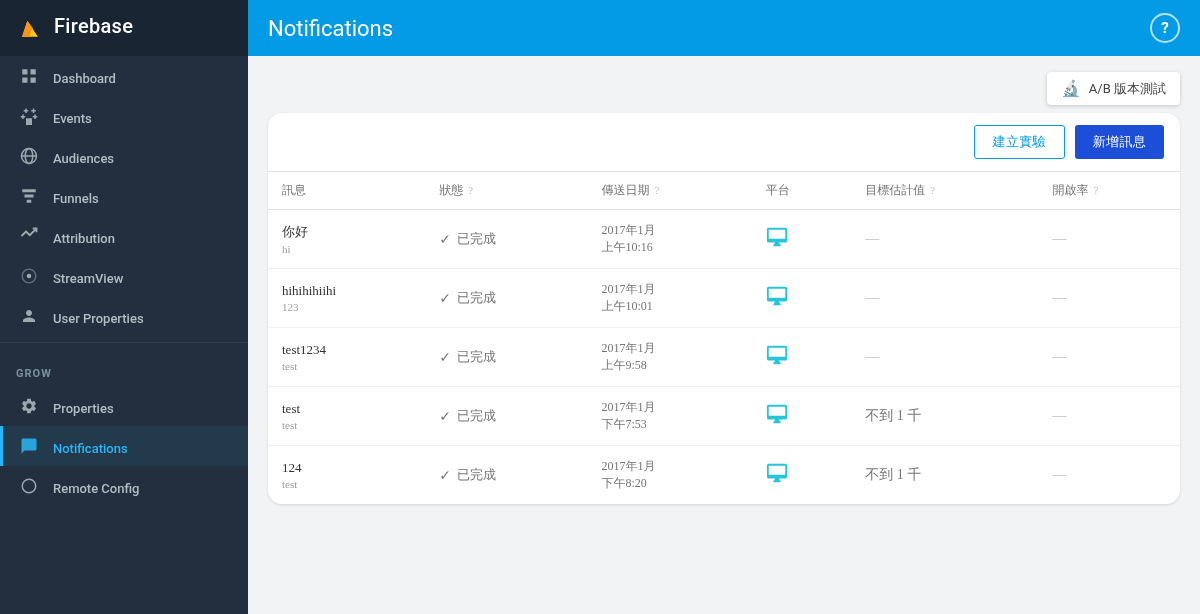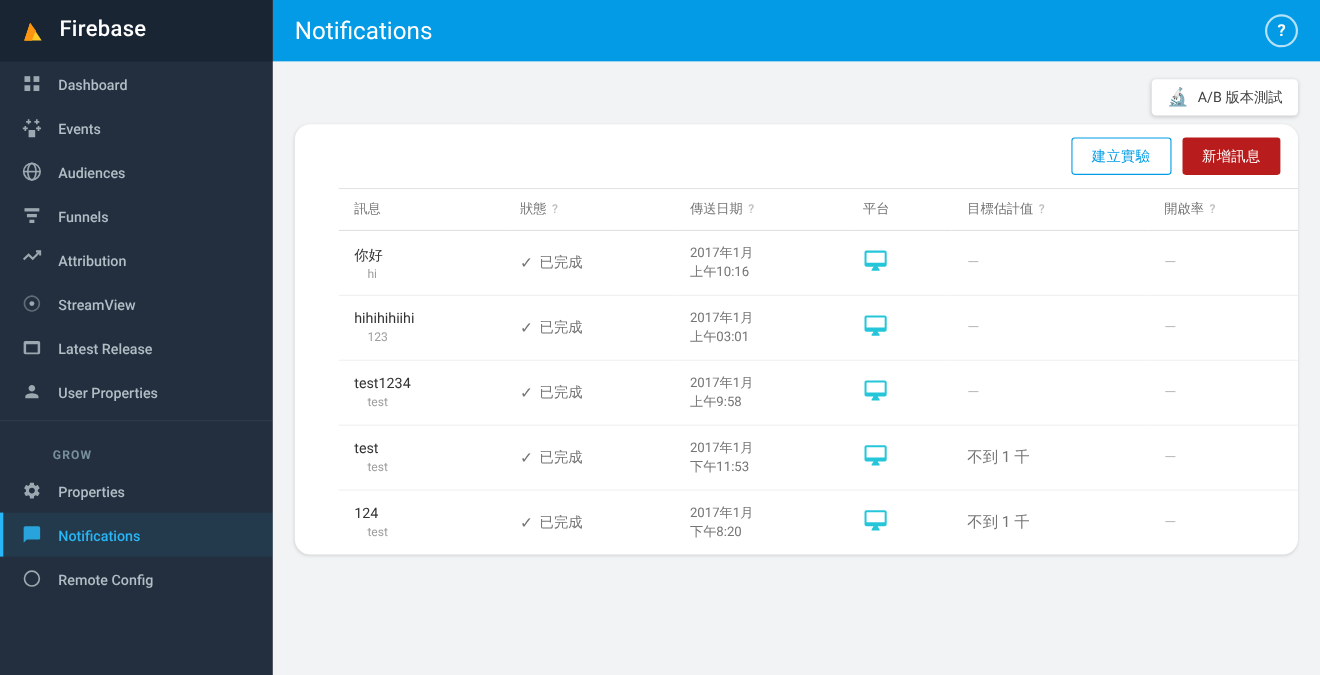--- a/index.html
+++ b/index.html
@@ -60,21 +60,20 @@
       font-size: 16px;
       opacity: 0.85;
     }
     .sidebar-section-label {
       padding: 18px 16px 6px 16px;
       font-size: 11px;
       font-weight: 700;
       color: #78909c;
       letter-spacing: 1px;
       text-transform: uppercase;
-      margin-left: 32px;
     }
     .sidebar-divider {
       border: none;
       border-top: 1px solid rgba(255,255,255,0.07);
       margin: 6px 0;
     }
 
     
     #main {
       flex: 1;
@@ -136,21 +135,20 @@
       margin-right: 8px;
       font-size: 16px;
     }
 
     
     #table-card {
       background: #fff;
       border-radius: 14px;
       box-shadow: 0 1px 3px rgba(0,0,0,0.12);
       overflow: hidden;
-      padding-left: 40px;
     }
     #table-toolbar {
       display: flex;
       justify-content: flex-end;
       padding: 12px 16px;
       border-bottom: 1px solid #e0e0e0;
       gap: 10px;
     }
     .btn-outline {
       border: 1px solid #039be5;
@@ -158,32 +156,33 @@
       color: #039be5;
       padding: 7px 18px;
       border-radius: 3px;
       font-size: 13px;
       font-weight: 500;
       cursor: pointer;
       letter-spacing: 0.3px;
     }
     .btn-filled {
       border: none;
-      background: #b91c1c;
+      background: #1d4ed8;
       color: #fff;
       padding: 7px 18px;
       border-radius: 3px;
       font-size: 13px;
       font-weight: 500;
       cursor: pointer;
       letter-spacing: 0.3px;
     }
     table {
       width: 100%;
       border-collapse: collapse;
+      font-family: Liberation Serif, serif;
     }
     thead th {
       text-align: left;
       font-size: 12px;
       color: #757575;
       font-weight: 500;
       padding: 10px 14px;
       border-bottom: 1px solid #e0e0e0;
       background: #fff;
     }
@@ -196,21 +195,21 @@
       border-bottom: 1px solid #f0f0f0;
     }
     tbody tr:last-child { border-bottom: none; }
     tbody td {
       padding: 12px 14px;
       font-size: 13px;
       color: #424242;
       vertical-align: middle;
     }
     .cell-main { font-size: 13px; color: #333; }
-    .cell-sub { font-size: 11px; color: #9e9e9e; margin-top: 2px; margin-left: 12px; }
+    .cell-sub { font-size: 11px; color: #9e9e9e; margin-top: 2px; }
     .status-cell {
       display: flex;
       align-items: center;
       gap: 6px;
       color: #757575;
       font-size: 13px;
     }
     .check-icon { color: #757575; font-size: 14px; }
     .platform-icon {
       font-size: 20px;
@@ -284,28 +283,20 @@
       <span>Attribution</span>
     </div>
     <div class="sidebar-item">
       <span class="icon">
         <svg width="18" height="18" viewBox="0 0 24 24" fill="currentColor">
             <circle cx="12" cy="12" r="3"></circle>
             <path d="M12 2C6.48 2 2 6.48 2 12s4.48 10 10 10 10-4.48 10-10S17.52 2 12 2zm0 18c-4.41 0-8-3.59-8-8s3.59-8 8-8 8 3.59 8 8-3.59 8-8 8z" opacity="0.5"></path>
           </svg>
       </span>
       <span>StreamView</span>
-    </div>
-    <div class="sidebar-item">
-      <span class="icon">
-        <svg width="18" height="18" viewBox="0 0 24 24" fill="currentColor">
-            <path d="M20 4H4c-1.1 0-2 .9-2 2v12c0 1.1.9 2 2 2h16c1.1 0 2-.9 2-2V6c0-1.1-.9-2-2-2zm-1 14H5V8h14v10z"></path>
-          </svg>
-      </span>
-      <span>Latest Release</span>
     </div>
     <div class="sidebar-item">
       <span class="icon">
         <svg width="18" height="18" viewBox="0 0 24 24" fill="currentColor">
             <path d="M12 12c2.21 0 4-1.79 4-4s-1.79-4-4-4-4 1.79-4 4 1.79 4 4 4zm0 2c-2.67 0-8 1.34-8 4v2h16v-2c0-2.66-5.33-4-8-4z"></path>
           </svg>
       </span>
       <span>User Properties</span>
     </div>
   </div>
@@ -405,21 +396,21 @@
                 <div class="cell-sub">123</div>
               </td>
               <td>
                 <div class="status-cell">
                   <span class="check-icon">✓</span>
                   <span>已完成</span>
                 </div>
               </td>
               <td>
                 <div class="col-date">2017年1月</div>
-                <div class="col-date">上午03:01</div>
+                <div class="col-date">上午10:01</div>
               </td>
               <td><span class="platform-icon">
       <svg width="22" height="22" viewBox="0 0 24 24" fill="#26c6da">
                     <path d="M21 2H3c-1.1 0-2 .9-2 2v12c0 1.1.9 2 2 2h7l-2 3v1h8v-1l-2-3h7c1.1 0 2-.9 2-2V4c0-1.1-.9-2-2-2zm0 12H3V4h18v10z"></path>
                   </svg>
     </span></td>
               <td><span class="dash-text">—</span></td>
               <td><span class="dash-text">—</span></td>
             </tr>
             <tr>
@@ -451,21 +442,21 @@
                 <div class="cell-sub">test</div>
               </td>
               <td>
                 <div class="status-cell">
                   <span class="check-icon">✓</span>
                   <span>已完成</span>
                 </div>
               </td>
               <td>
                 <div class="col-date">2017年1月</div>
-                <div class="col-date">下午11:53</div>
+                <div class="col-date">下午7:53</div>
               </td>
               <td><span class="platform-icon">
       <svg width="22" height="22" viewBox="0 0 24 24" fill="#26c6da">
                     <path d="M21 2H3c-1.1 0-2 .9-2 2v12c0 1.1.9 2 2 2h7l-2 3v1h8v-1l-2-3h7c1.1 0 2-.9 2-2V4c0-1.1-.9-2-2-2zm0 12H3V4h18v10z"></path>
                   </svg>
     </span></td>
               <td><span class="target-text">不到 1 千</span></td>
               <td><span class="dash-text">—</span></td>
             </tr>
             <tr>

